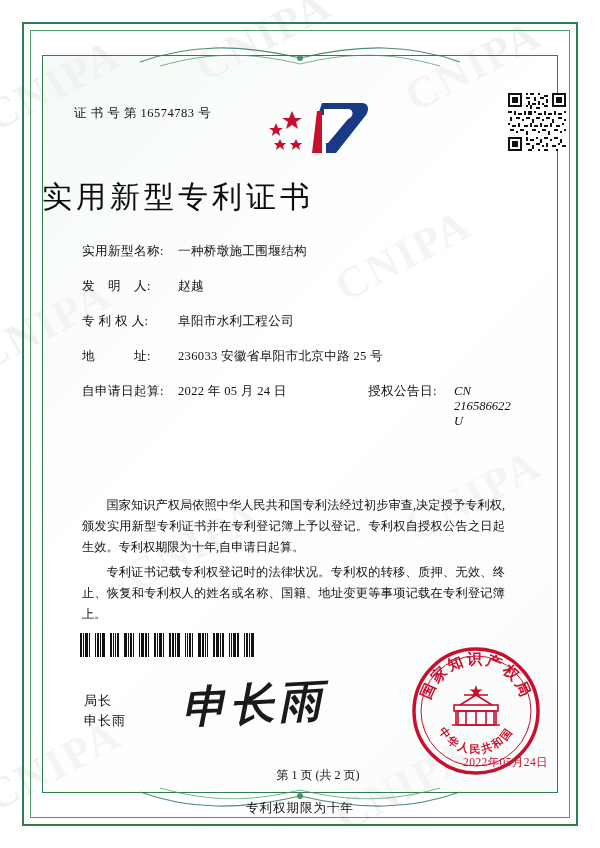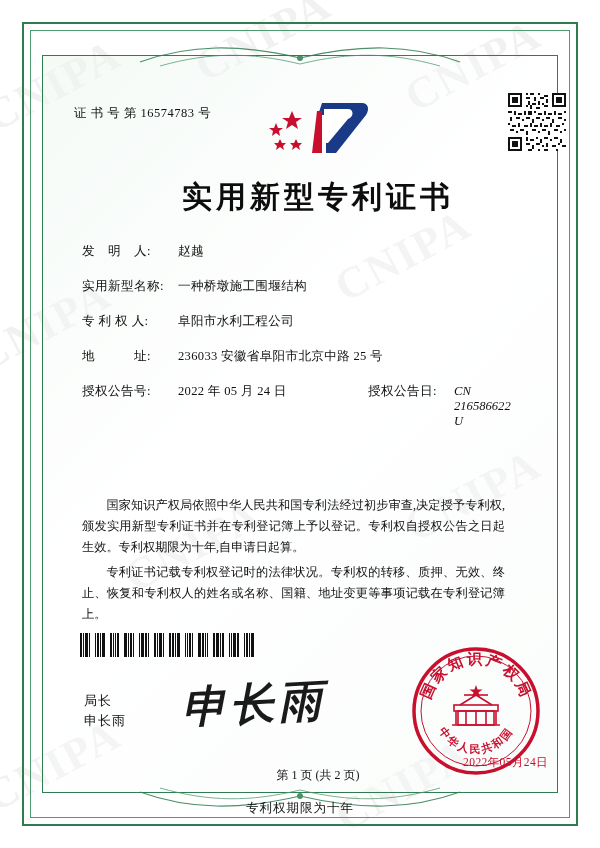--- a/index.html
+++ b/index.html
@@ -110,23 +110,22 @@
     transform: translateX(-50%);
     top: 40px;
     width: 112px;
     height: 66px;
   }
   .doc-title {
     position: absolute;
     left: 0;
     right: 0;
     top: 122px;
-    text-align: center;
     font-size: 30px;
-    font-weight: bold;
+    font-weight: normal;
     letter-spacing: 4px;
     color: #0d0d0d;
   }
 
   
   .fields {
     position: absolute;
     left: 40px;
     top: 188px;
     width: 440px;
@@ -383,37 +382,37 @@
         <rect x="15" y="28" width="1" height="1"></rect>
         <rect x="18" y="28" width="2" height="1"></rect>
         <rect x="24" y="28" width="1" height="1"></rect>
     </g>
   </svg>
 
   <div class="doc-title">实用新型专利证书</div>
 
   <div class="fields">
     <div class="frow">
+      <div class="flabel">实用新型名称:</div>
+      <div class="fvalue">一种桥墩施工围堰结构</div>
+    </div>
+    <div class="frow">
       <div class="flabel">发　明　人:</div>
       <div class="fvalue">赵越</div>
-    </div>
-    <div class="frow">
-      <div class="flabel">实用新型名称:</div>
-      <div class="fvalue">一种桥墩施工围堰结构</div>
     </div>
     <div class="frow">
       <div class="flabel">专 利 权 人:</div>
       <div class="fvalue">阜阳市水利工程公司</div>
     </div>
     <div class="frow">
       <div class="flabel">地　　　址:</div>
       <div class="fvalue">236033 安徽省阜阳市北京中路 25 号</div>
     </div>
     <div class="frow double">
-      <div class="flabel">授权公告号:</div>
+      <div class="flabel">自申请日起算:</div>
       <div class="fvalue">2022 年 05 月 24 日</div>
       <div class="flabel2">授权公告日:</div>
       <div class="fvalue2">CN 216586622 U</div>
     </div>
   </div>
 
   <div class="paras">
     <p>国家知识产权局依照中华人民共和国专利法经过初步审查,决定授予专利权,颁发实用新型专利证书并在专利登记簿上予以登记。专利权自授权公告之日起生效。专利权期限为十年,自申请日起算。</p>
     <p>专利证书记载专利权登记时的法律状况。专利权的转移、质押、无效、终止、恢复和专利权人的姓名或名称、国籍、地址变更等事项记载在专利登记簿上。</p>
   </div>

